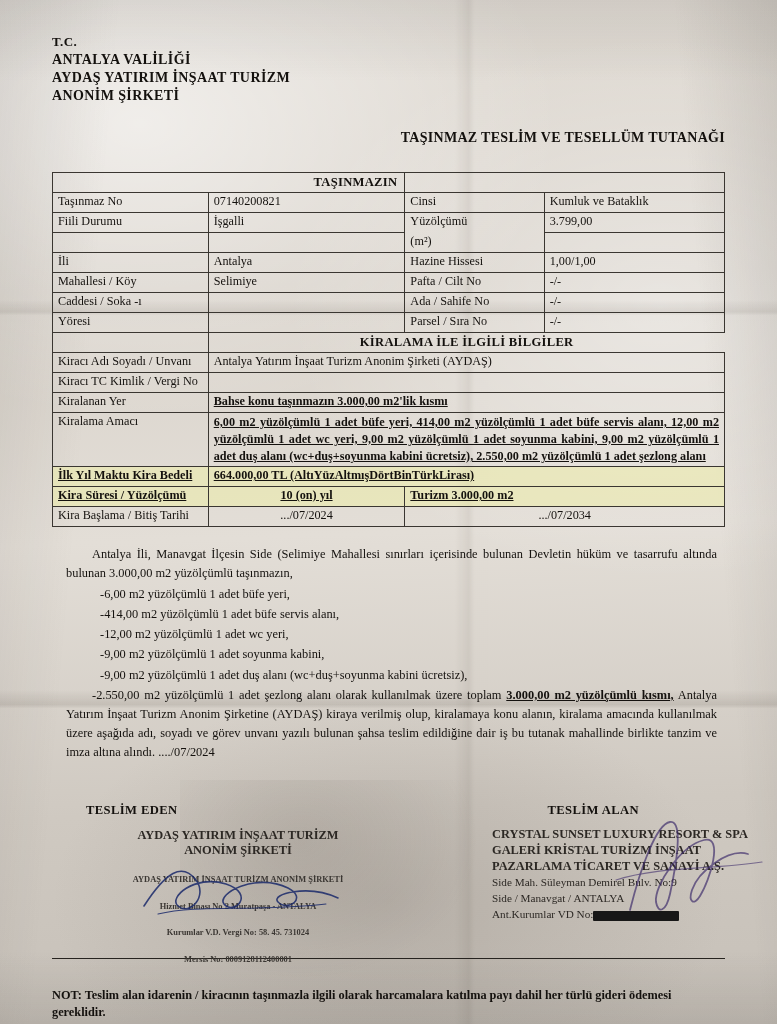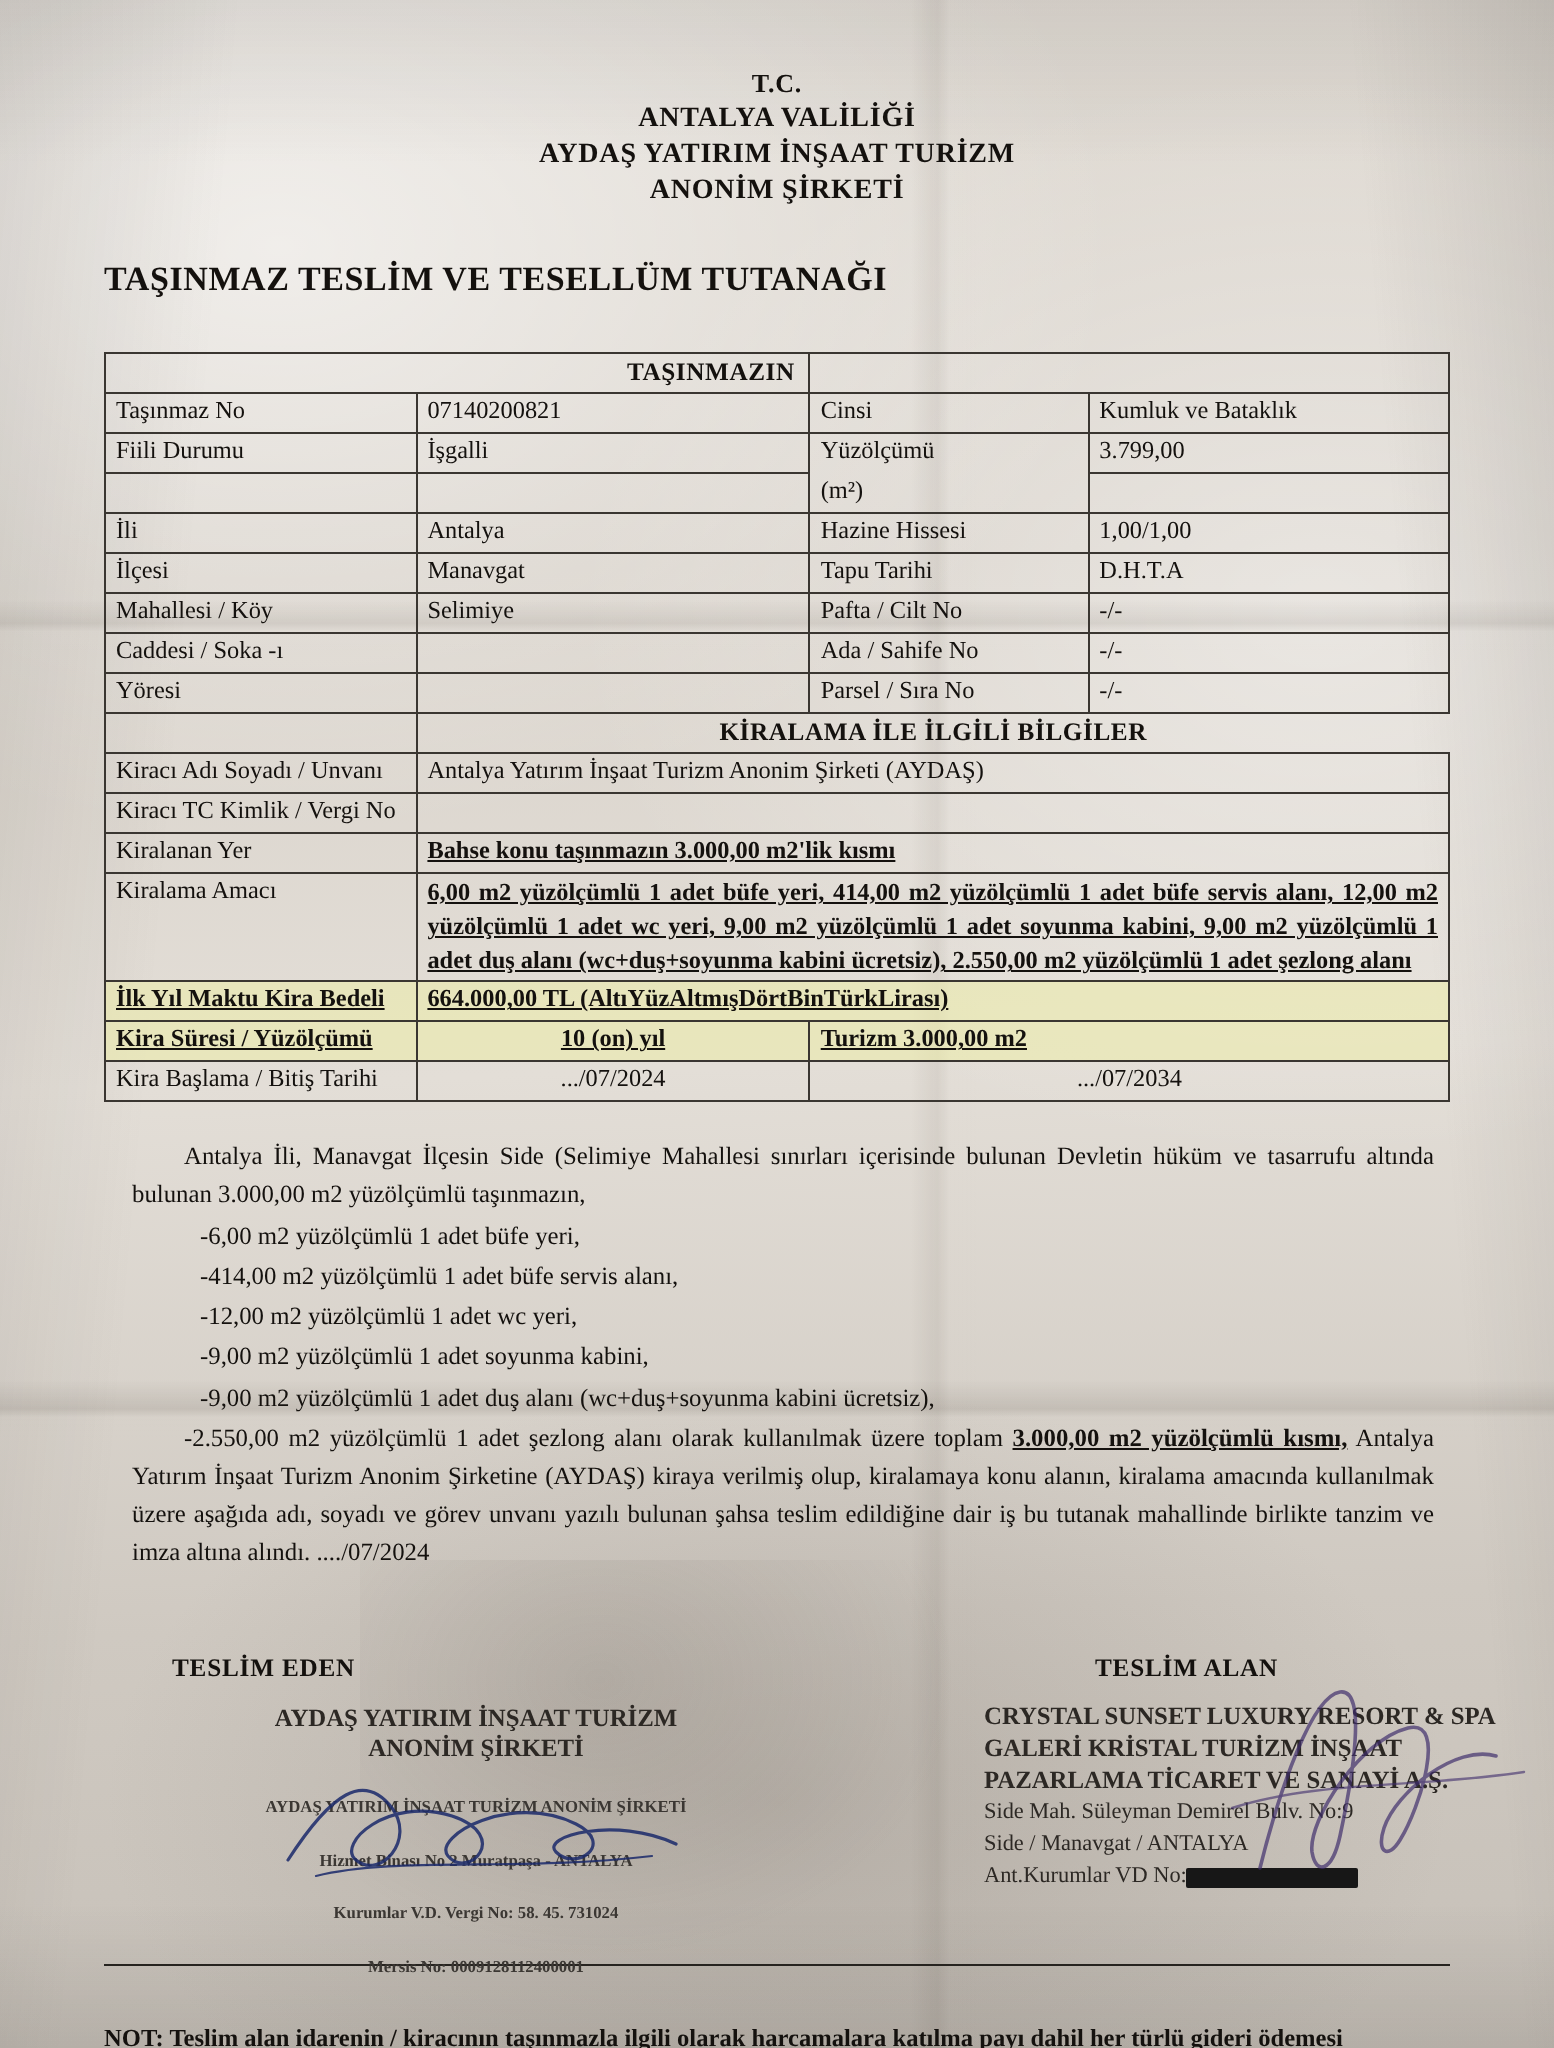--- a/index.html
+++ b/index.html
@@ -59,32 +59,32 @@
     background: radial-gradient(ellipse at 40% 30%, rgba(120,112,104,0.14), rgba(255,255,255,0) 70%);
   }
 
   .content {
     position: relative;
     z-index: 2;
     padding: 34px 52px 0 52px;
   }
 
   .hdr {
-    text-align: center;
+    text-align: left;
     font-weight: bold;
     letter-spacing: 0.4px;
   }
   .hdr .l1 { font-size: 13px; }
   .hdr .l2 { font-size: 14px; margin-top: 2px; }
   .hdr .l3 { font-size: 14px; margin-top: 2px; }
   .hdr .l4 { font-size: 14px; margin-top: 2px; }
   .doc-title {
-    text-align: left;
-    font-weight: bold;
-    font-size: 17px;
+    text-align: right;
+    font-weight: bold;
+    font-size: 14px;
     margin-top: 26px;
     letter-spacing: 0.3px;
   }
 
   table.main {
     margin-top: 26px;
     width: 100%;
     border-collapse: collapse;
     font-size: 12.2px;
     table-layout: fixed;
@@ -267,27 +267,20 @@
         </tr>
 
         <tr>
           <td class="lbl">İli</td>
           <td class="nb-r">Antalya</td>
           <td class="nb-l"></td>
           <td class="lbl">Hazine Hissesi</td>
           <td>1,00/1,00</td>
         </tr>
 
-        <tr>
-          <td class="lbl">İlçesi</td>
-          <td class="nb-r">Manavgat</td>
-          <td class="nb-l"></td>
-          <td class="lbl">Tapu Tarihi</td>
-          <td>D.H.T.A</td>
-        </tr>
 
         <tr>
           <td class="lbl">Mahallesi / Köy</td>
           <td class="nb-r">Selimiye</td>
           <td class="nb-l"></td>
           <td class="lbl">Pafta / Cilt No</td>
           <td>-/-</td>
         </tr>
 
         <tr>

